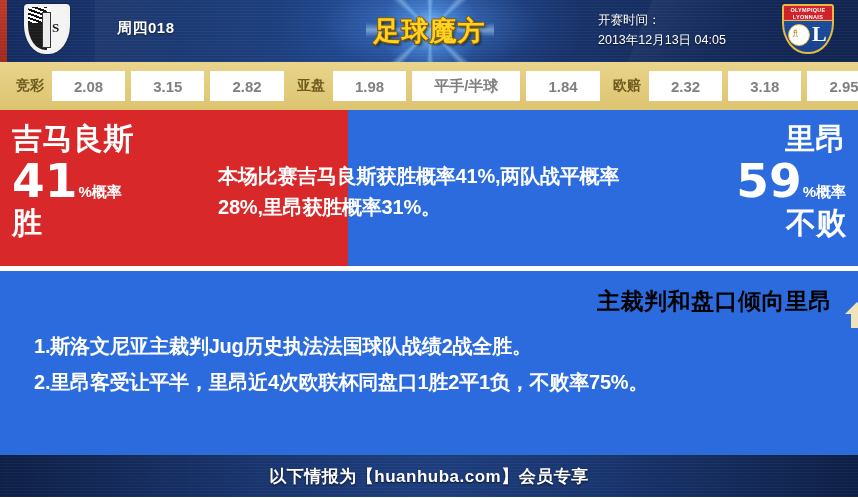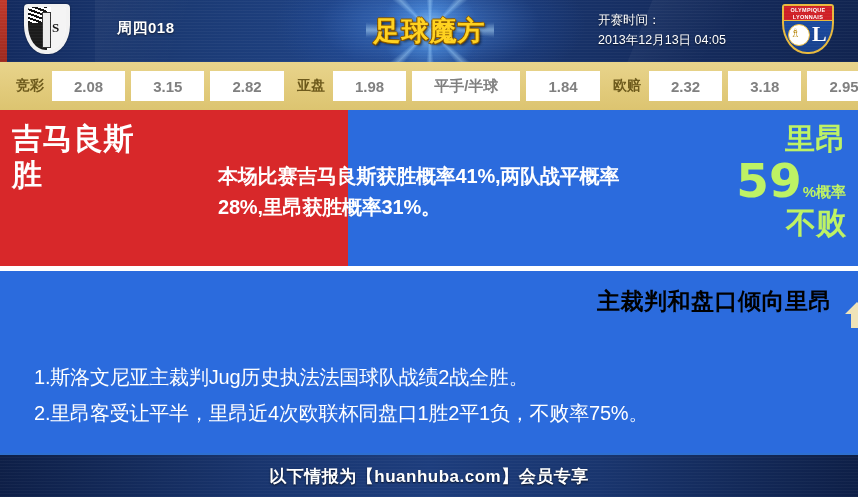--- a/index.html
+++ b/index.html
@@ -221,21 +221,21 @@
 
   .prob-center-text {
     position:absolute; left:218px; top:51px; width:420px;
     color:#ffffff; font-size:20px; font-weight:bold;
     line-height:31px; z-index:5;
     letter-spacing:-0.2px;
   }
 
   .prob-right-text {
     position:absolute; right:12px; top:10px; width:220px;
-    color:#bef264; text-align:right; z-index:4;
+    color:#ffffff; text-align:right; z-index:4;
   }
   .team-name-r { font-size:30px; font-weight:bold; line-height:37px; letter-spacing:0.5px; }
   .pct-row-r { line-height:48px; height:48px; white-space:nowrap; }
   .verdict-r { font-size:30px; font-weight:bold; line-height:36px; }
 
   .white-gap {
     width:858px; height:5px; background:#ffffff;
   }
 
   
@@ -252,23 +252,22 @@
   .intel-head-text {
     color:#000000; font-size:23px; font-weight:bold;
     letter-spacing:0.5px;
   }
   .arrow-up {
     width:0; height:0; position:relative; top:-1px;
   }
   .arrow-up svg { display:block; }
   .intel-list {
     position:absolute; left:34px; top:57px; width:790px;
-    color:#ffffff; font-size:20px; font-weight:normal; line-height:36px;
+    color:#ffffff; font-size:20px; font-weight:bold; line-height:36px;
     letter-spacing:-0.2px;
-    margin-top:31px;
   }
   .intel-item { margin:0; }
 
   
   .footer {
     position:relative;
     width:858px; height:42px;
     background:
       linear-gradient(90deg, #0e1f47 0%, #19356e 30%, #1d3d7d 50%, #19356e 70%, #0e1f47 100%);
     border-top:2px solid #2d6fd0;
@@ -356,20 +355,23 @@
       <span class="odds-cell">3.18</span>
       <span class="odds-cell">2.95</span>
     </div>
   </div>
 
   <div class="prob-band">
     <div class="prob-red"></div>
 
     <div class="prob-left-text">
       <div class="team-name-l">吉马良斯</div>
+      <div class="pct-row-l">
+        <span class="pct-num">41</span><span class="pct-suffix">%概率</span>
+      </div>
       <div class="verdict-l">胜</div>
     </div>
 
 
     <div class="prob-center-text">本场比赛吉马良斯获胜概率41%,两队战平概率28%,里昂获胜概率31%。</div>
 
     <div class="prob-right-text">
       <div class="team-name-r">里昂</div>
       <div class="pct-row-r">
         <span class="pct-num">59</span><span class="pct-suffix">%概率</span>

